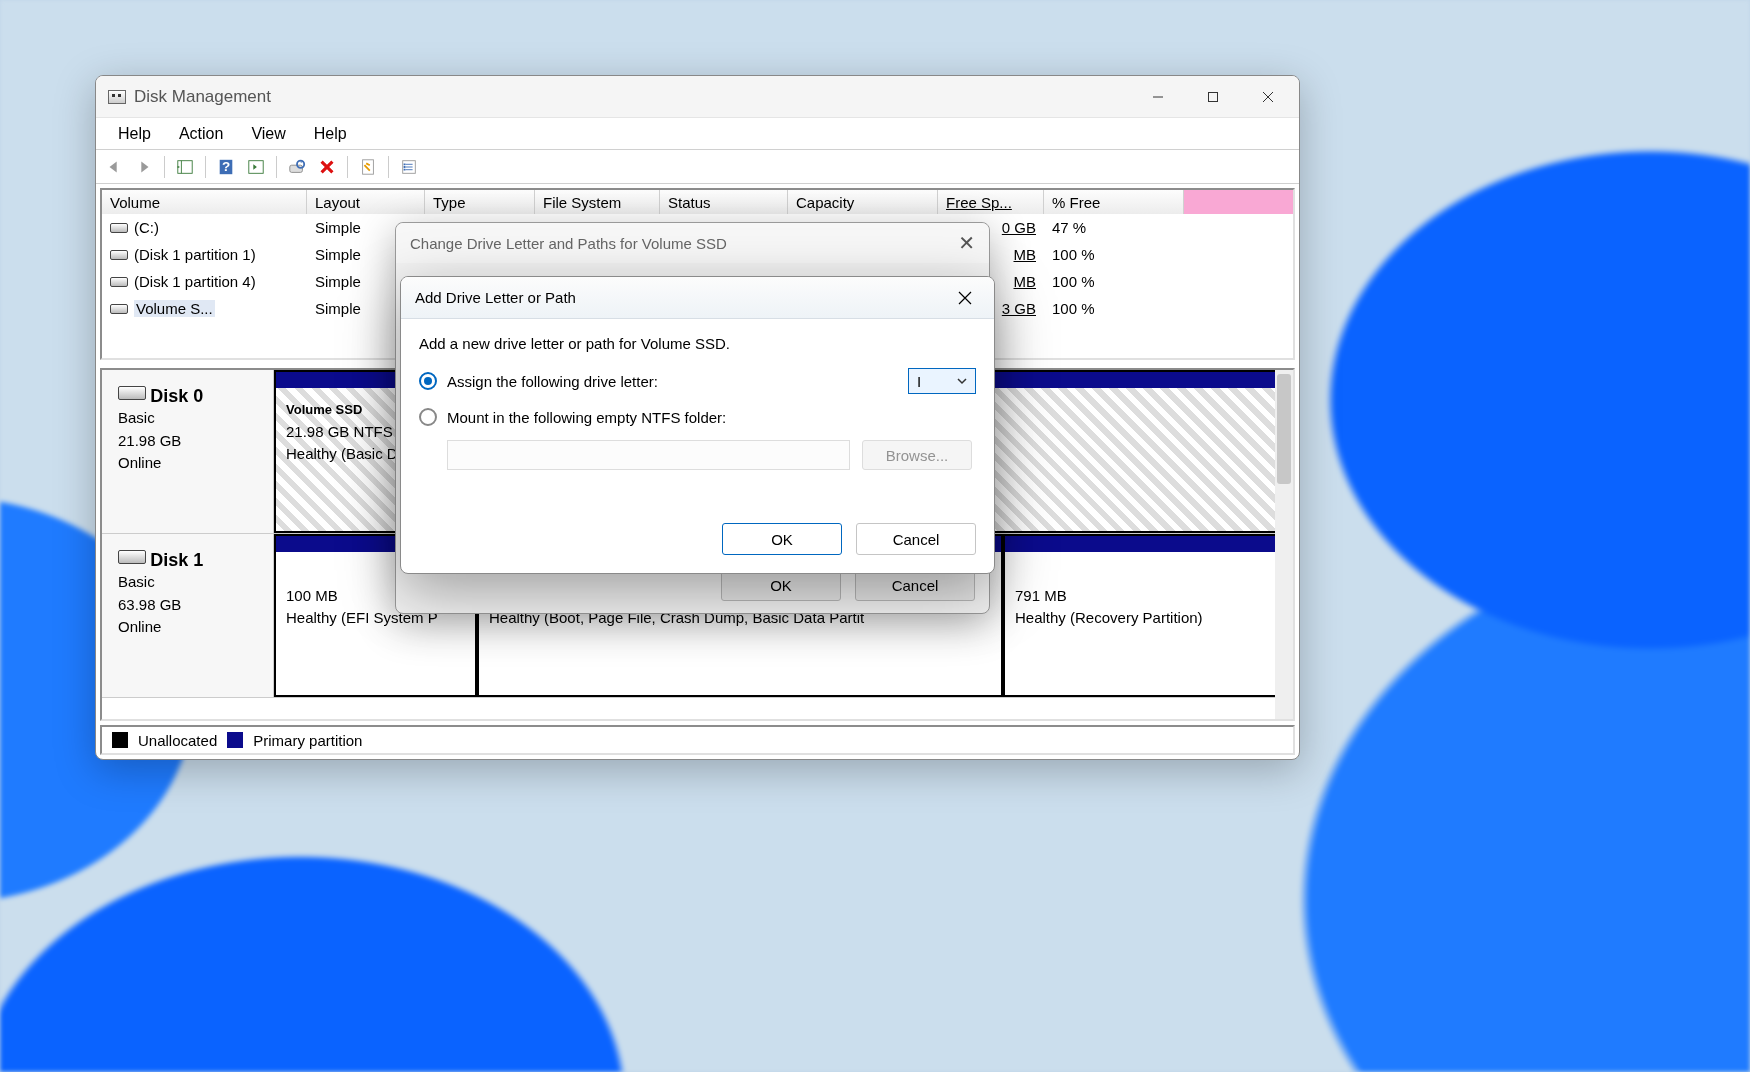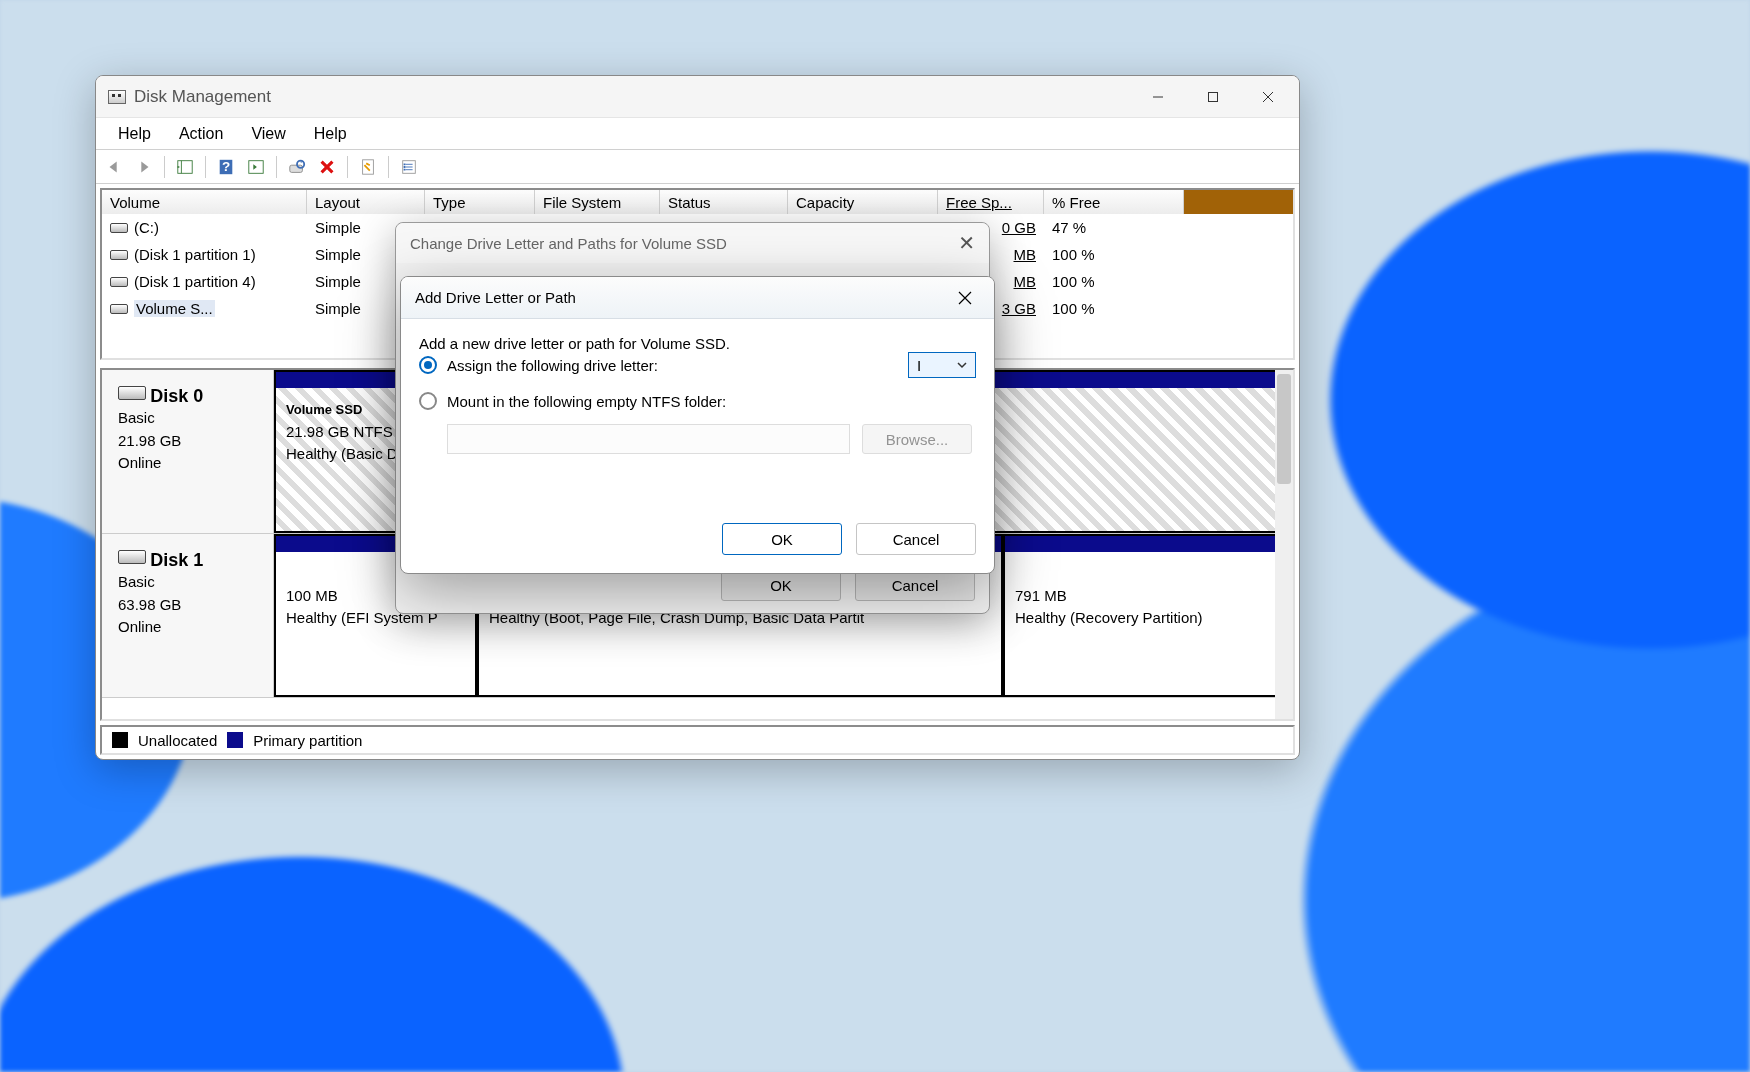--- a/index.html
+++ b/index.html
@@ -18,21 +18,21 @@
   .titlebar-title { flex: 1; font-size: 17px; }
   .winbtn { width: 55px; height: 42px; display: flex; align-items: center; justify-content: center; color: #333; }
   .winbtn svg { width: 12px; height: 12px; stroke: #333; stroke-width: 1; fill: none; }
   .menubar { height: 32px; display: flex; align-items: center; padding: 0 8px; background: #fff; border-bottom: 1px solid #d0d0d0; gap: 0; }
   .menu-item { padding: 4px 14px; font-size: 16px; }
   .toolbar { height: 34px; display: flex; align-items: center; padding: 0 6px; background: #fff; border-bottom: 1px solid #d0d0d0; gap: 6px; }
   .tbtn { width: 24px; height: 24px; display: flex; align-items: center; justify-content: center; }
   .sep { width: 1px; height: 22px; background: #ccc; margin: 0 2px; }
   .tbtn svg { width: 18px; height: 18px; }
   .list-area { border: 2px inset #e0e0e0; margin: 4px; height: 172px; overflow: hidden; background: #fff; }
-  .list-header { display: flex; background: #a16207; height: 24px; }
+  .list-header { display: flex; background: #f9a8d4; height: 24px; }
   .list-header .col { border-right: 1px solid #d0d0d0; padding: 4px 8px; font-size: 15px; background: linear-gradient(#fdfdfd,#ececec); }
   .list-rows { background: #fff; }
   .list-row { display: flex; height: 27px; align-items: center; }
   .list-row .col { padding: 2px 8px; font-size: 15px; display: flex; align-items: center; gap: 6px; white-space: nowrap; overflow: hidden; }
   .disk-icon-sm { width: 18px; height: 10px; border: 1px solid #444; background: linear-gradient(#fff,#bbb); border-radius: 2px; display: inline-block; }
   .c-vol { width: 205px; } .c-lay { width: 118px; } .c-typ { width: 110px; } .c-fs { width: 125px; }
   .c-sta { width: 128px; } .c-cap { width: 150px; } .c-free { width: 106px; text-decoration: underline; } .c-pct { width: 140px; }
   .graphic-area { flex: 1; border: 2px inset #e0e0e0; margin: 4px; position: relative; background: #fff; display: flex; flex-direction: column; overflow: hidden; }
   .disk-row { display: flex; border-bottom: 1px solid #ccc; height: 164px; }
   .disk-meta { width: 172px; padding: 16px; background: #f7f7f7; border-right: 1px solid #ccc; }
@@ -57,21 +57,21 @@
   .dlg1-close { margin-left: auto; color: #555; font-size: 20px; }
   .dlg1-btns { position: absolute; bottom: 12px; right: 14px; display: flex; gap: 14px; }
   .btn { width: 120px; height: 32px; background: #e8e8e8; border: 1px solid #b8b8b8; border-radius: 3px; display: flex; align-items: center; justify-content: center; font-size: 15px; }
 
   
   .dlg2 { position: absolute; left: 400px; top: 276px; width: 595px; height: 298px; background: #fff; border: 1px solid #8a8a8a; border-radius: 8px; box-shadow: 0 18px 60px rgba(0,0,0,.35); overflow: hidden; display: flex; flex-direction: column; }
   .dlg2-title { height: 42px; display: flex; align-items: center; padding: 0 14px; background: linear-gradient(#fcfcfc,#eef3f7); border-bottom: 1px solid #d7dee5; font-size: 17px; }
   .dlg2-close { margin-left: auto; width: 30px; height: 30px; display: flex; align-items: center; justify-content: center; color: #000; }
   .dlg2-close svg { width: 14px; height: 14px; stroke: #000; stroke-width: 1.2; }
   .dlg2-body { flex: 1; padding: 16px 18px; }
-  .dlg2-desc { font-size: 15px; }
+  .dlg2-desc { font-size: 15px; margin-bottom: 16px; }
   .radio-row { display: flex; align-items: center; gap: 10px; margin-bottom: 14px; }
   .radio { width: 18px; height: 18px; border: 2px solid #888; border-radius: 50%; display: flex; align-items: center; justify-content: center; }
   .radio.sel { border-color: #0067c0; }
   .radio.sel::after { content:""; width: 8px; height: 8px; background: #0067c0; border-radius: 50%; }
   .combo { margin-left: auto; width: 68px; height: 26px; border: 1px solid #0067c0; background: #eaf4ff; display: flex; align-items: center; padding: 0 8px; justify-content: space-between; font-size: 14px; }
   .combo svg { width: 10px; height: 10px; stroke: #333; fill: none; stroke-width: 1.5; }
   .path-input { margin-left: 28px; width: 403px; height: 30px; border: 1px solid #ddd; background: #fcfcfc; }
   .browse { display: inline-flex; margin-left: 12px; width: 110px; height: 30px; background: #f5f5f5; border: 1px solid #ddd; color: #939393; align-items: center; justify-content: center; border-radius: 3px; }
   .dlg2-btns { padding: 0 18px 18px; display: flex; justify-content: flex-end; gap: 14px; }
   .btn-primary { width: 120px; height: 32px; border: 1px solid #0067c0; background: #fff; color: #000; border-radius: 3px; display: flex; align-items: center; justify-content: center; }

